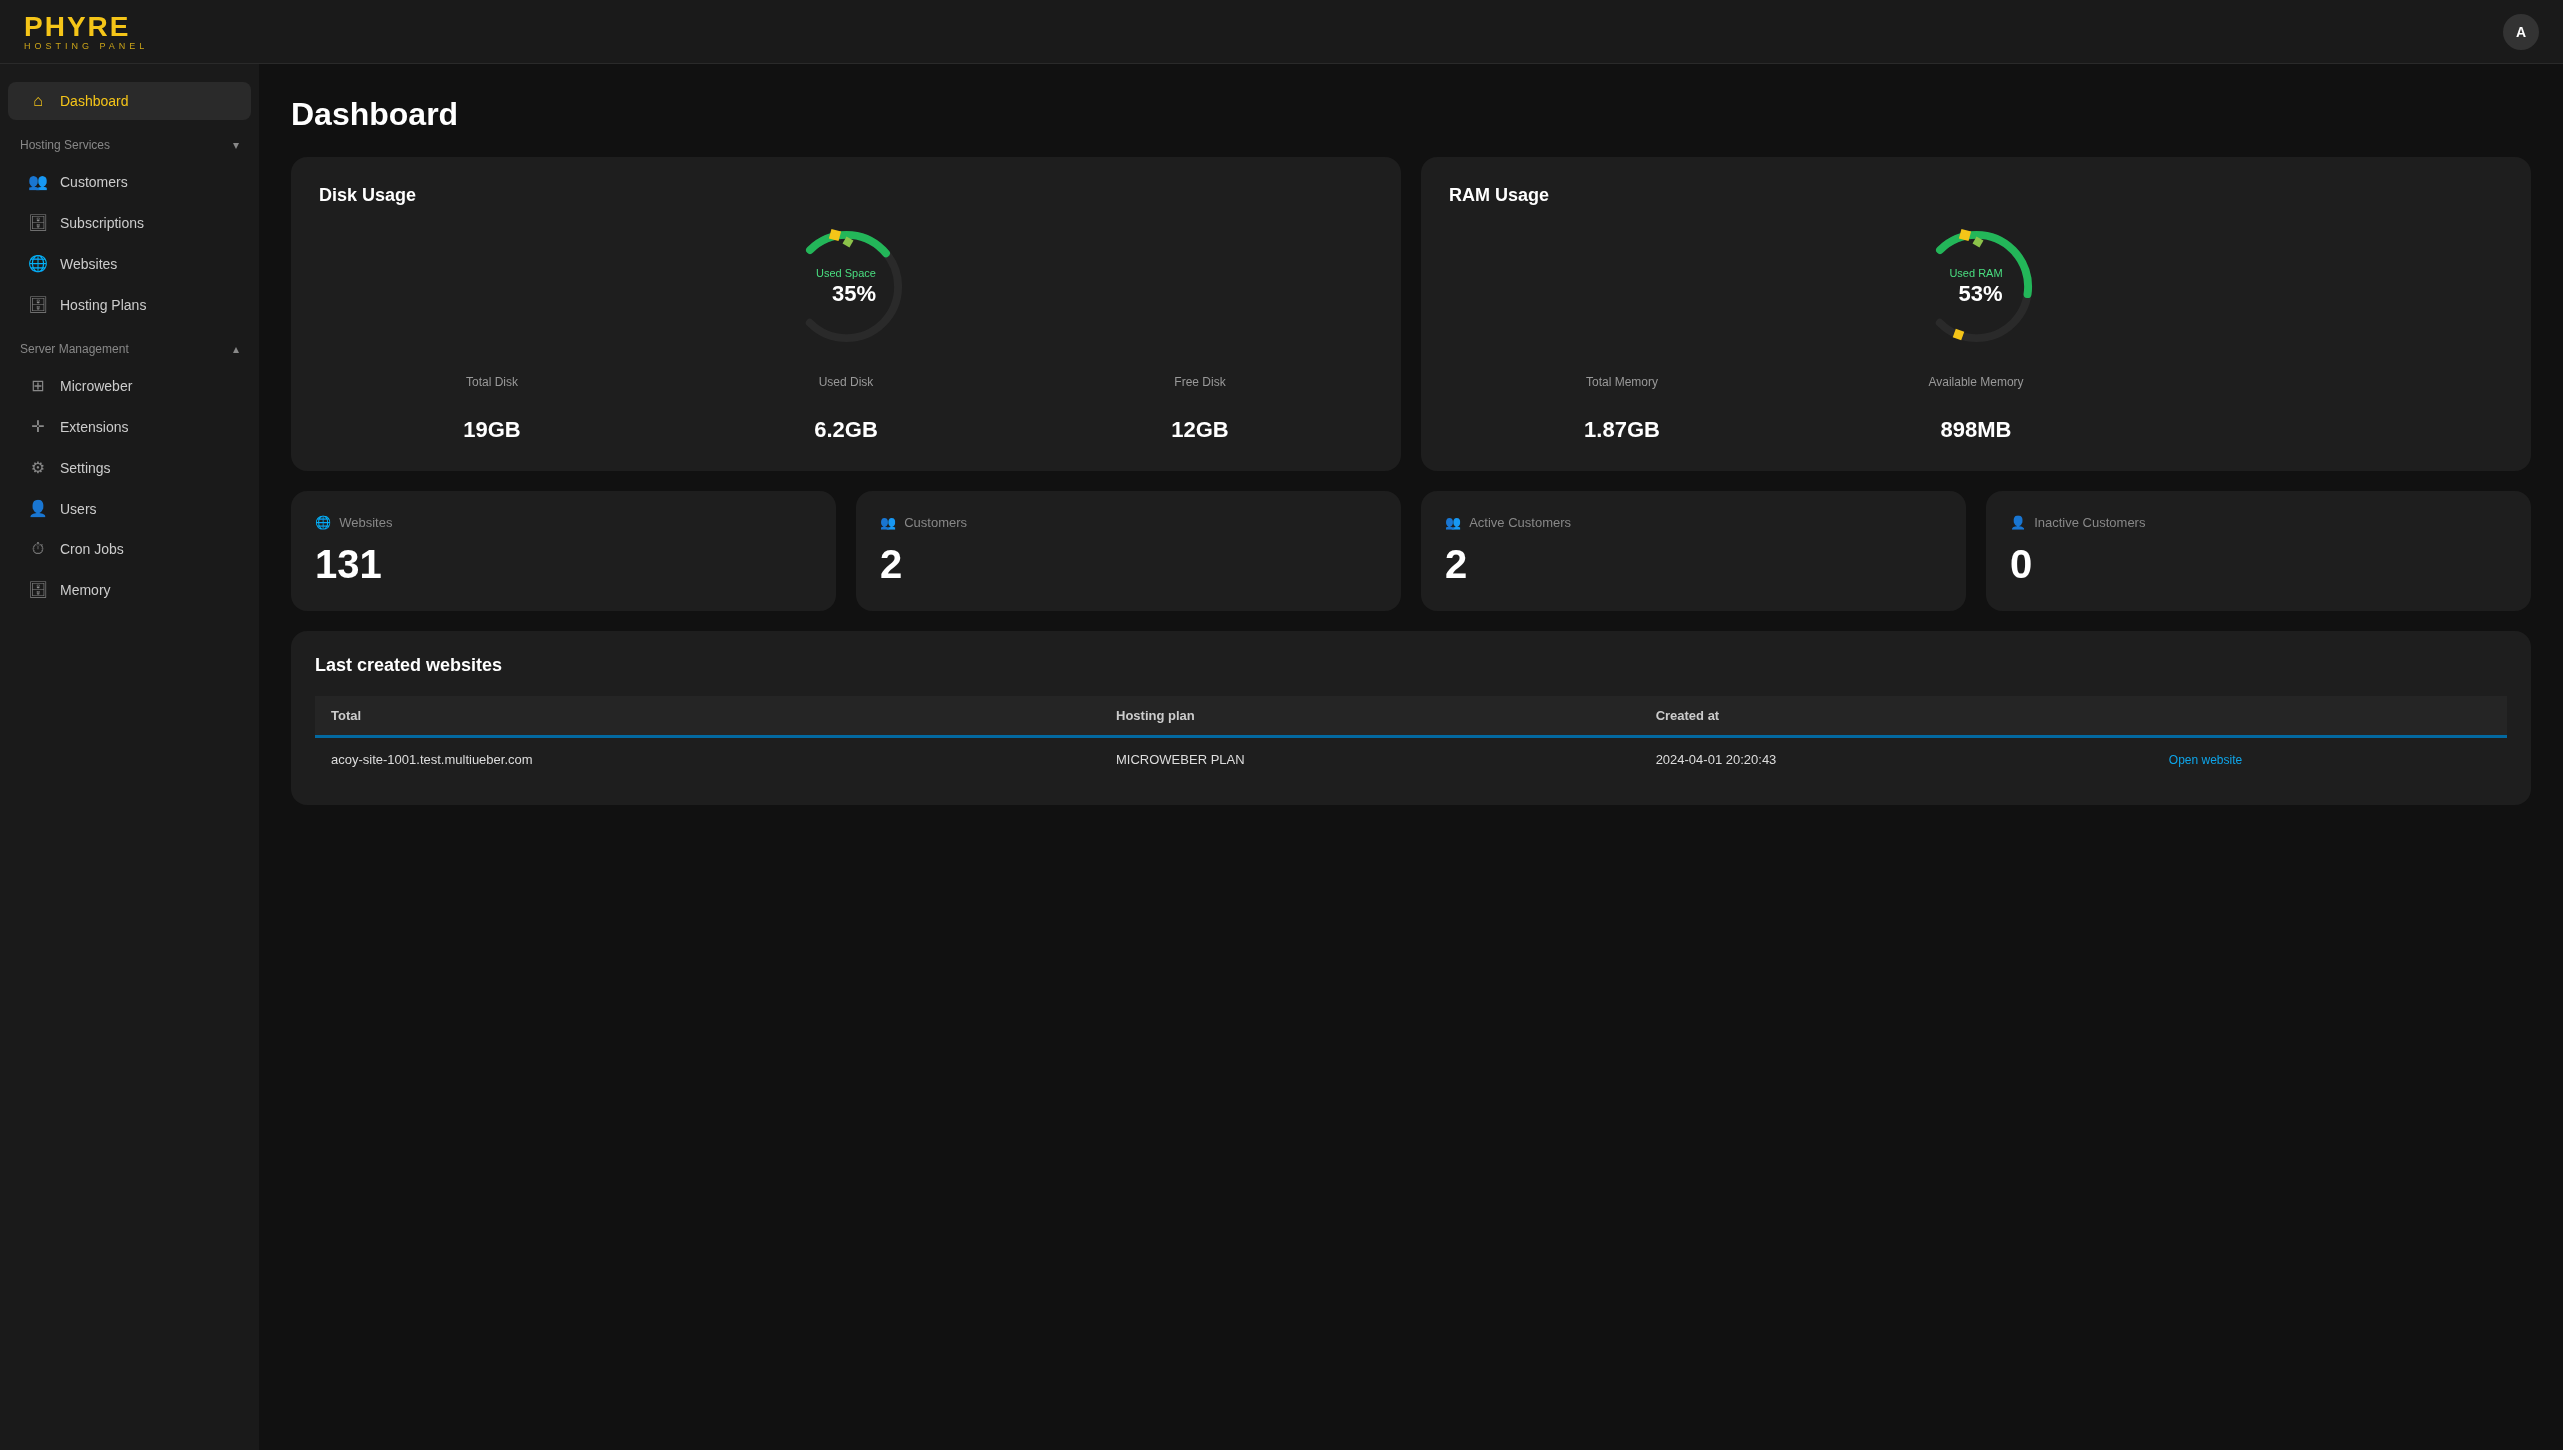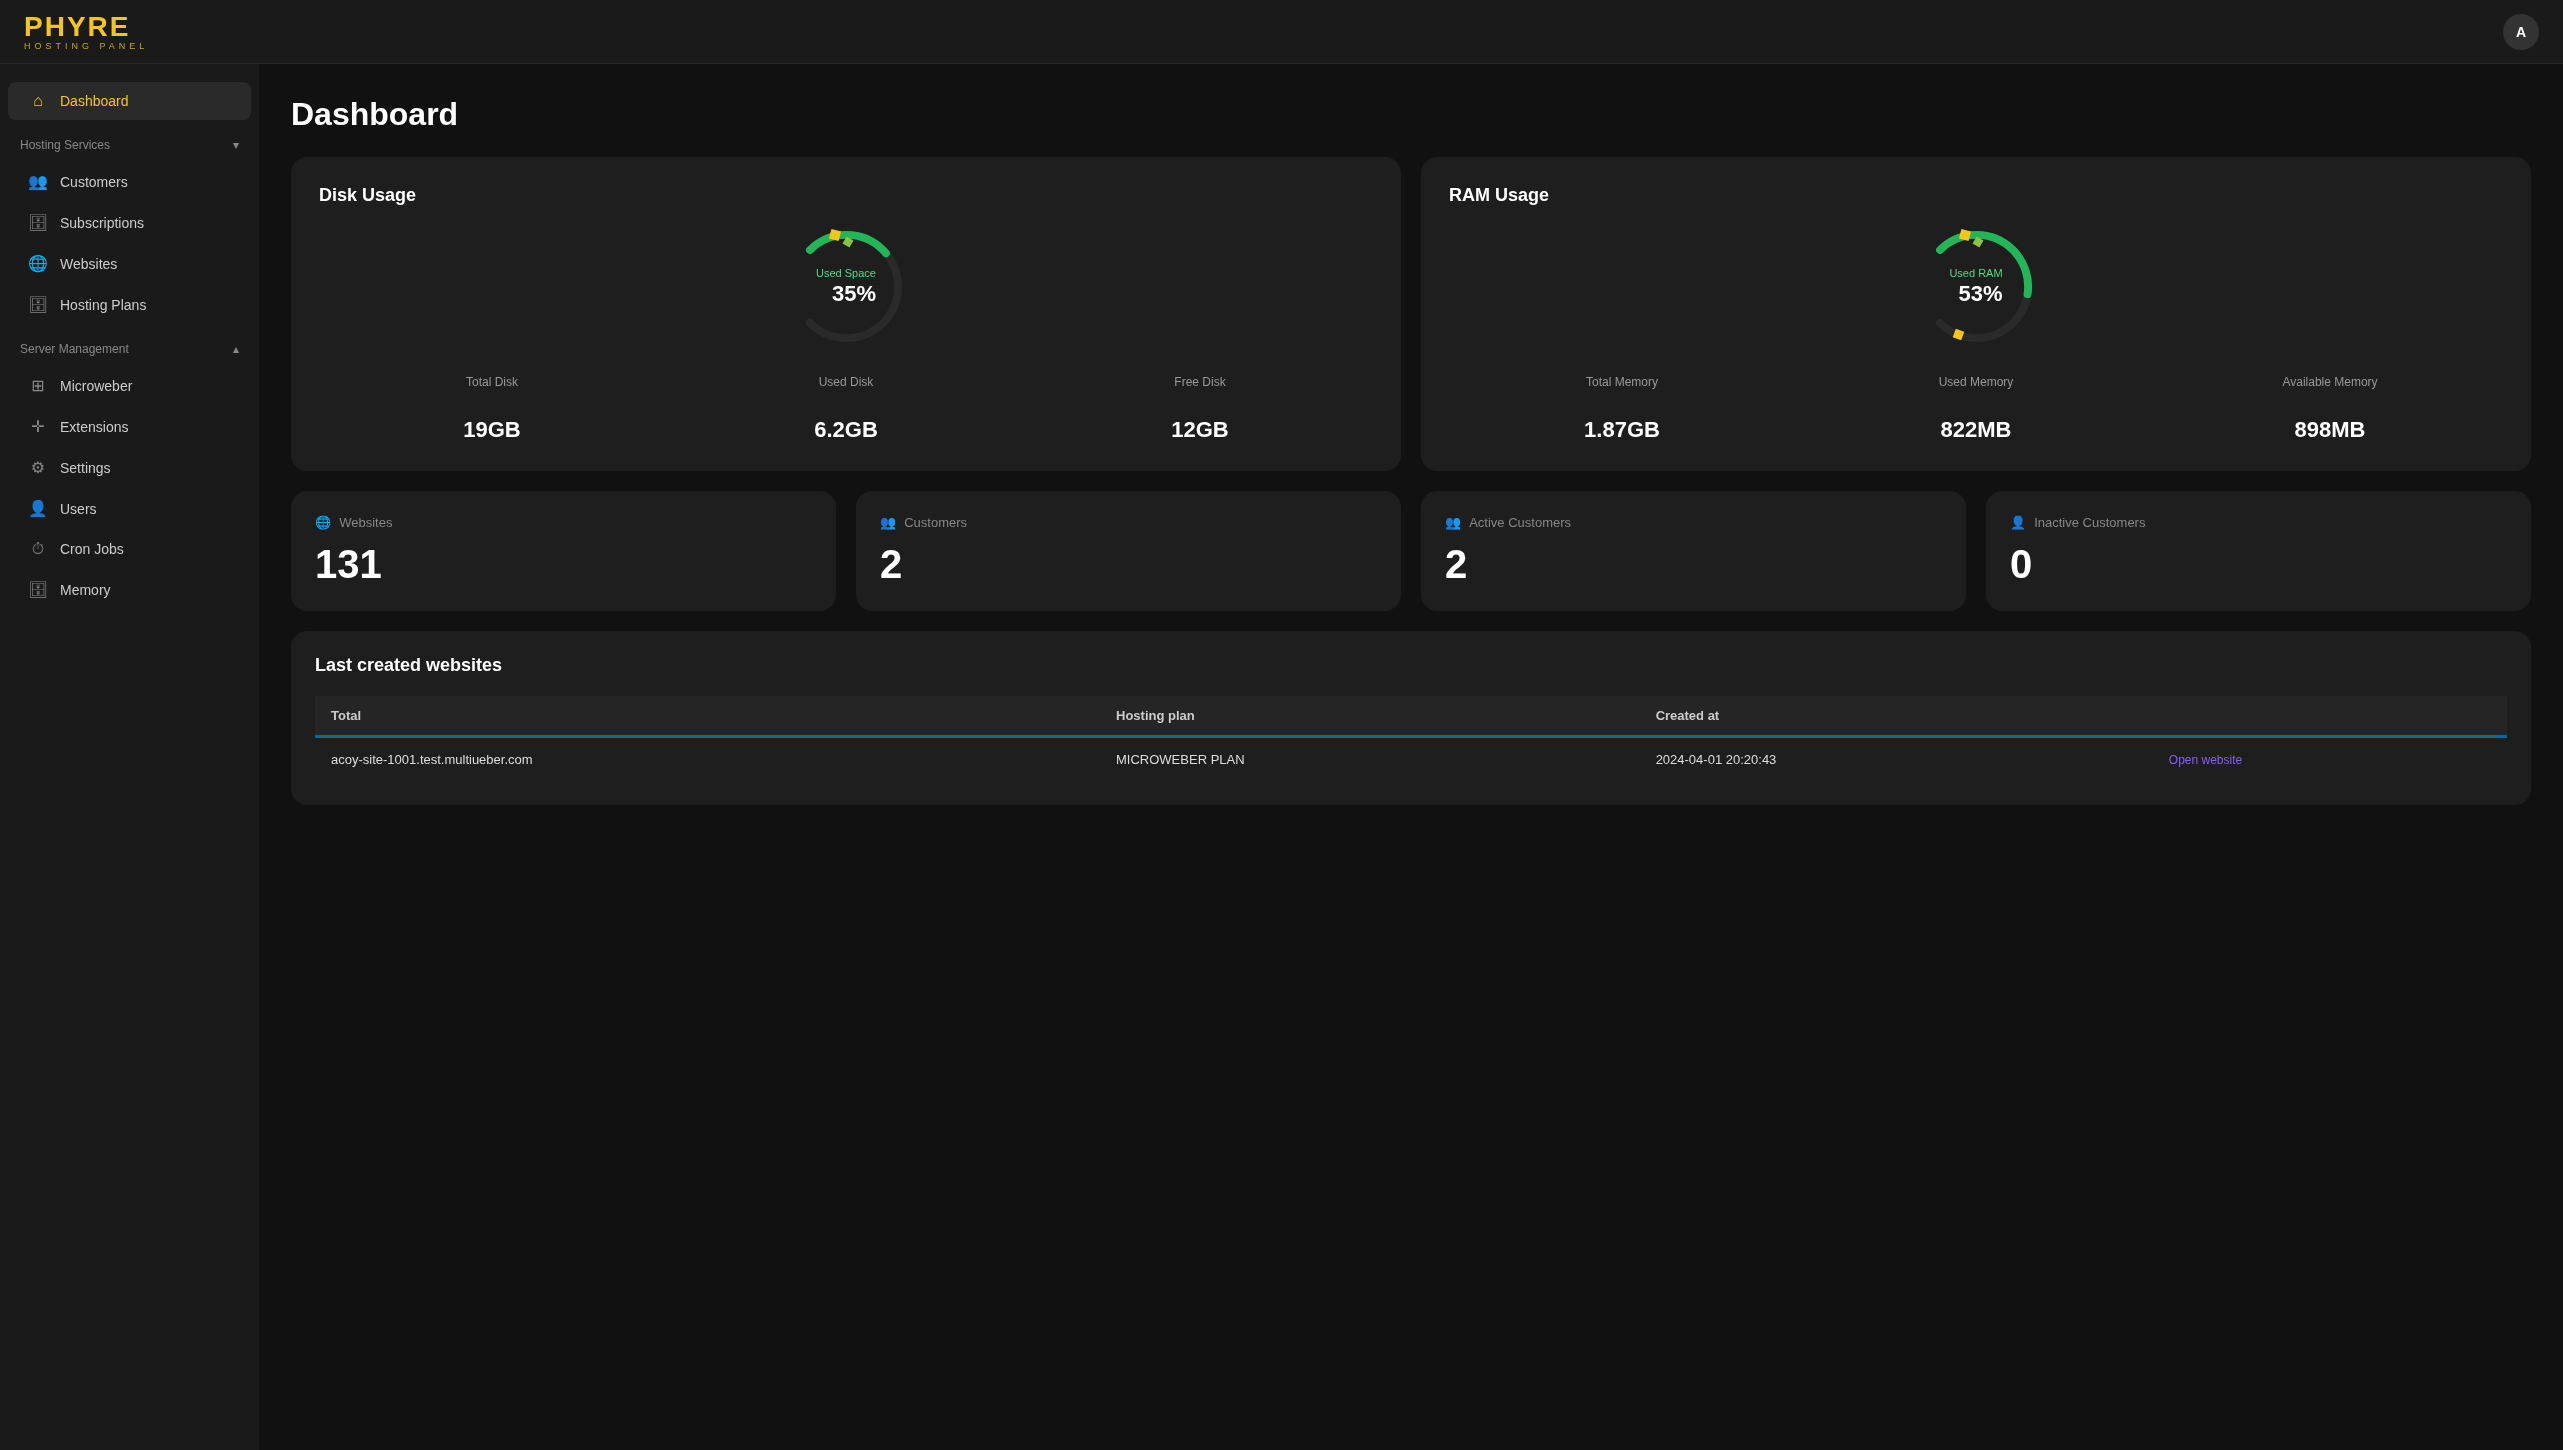--- a/index.html
+++ b/index.html
@@ -233,21 +233,21 @@
       font-weight: 600;
       color: #ccc;
     }
     td {
       padding: 14px 16px;
       font-size: 13px;
       color: #ddd;
       border-top: 3px solid #0369a1;
     }
     .open-link {
-      color: #8b5cf6;
+      color: #0ea5e9;
       text-decoration: none;
       font-size: 12px;
       cursor: pointer;
     }
   </style>
 </head>
 <body>
 
 <div class="topbar">
   <div class="logo">
@@ -374,24 +374,20 @@
             <div class="gauge-label">
               <div class="gauge-label-top">Used RAM</div>
               <div class="gauge-label-pct">53%</div>
             </div>
           </div>
         </div>
         <div class="usage-stats">
           <div class="stat-item">
             <div class="stat-label">Total Memory</div>
             <div class="stat-value">1.87GB</div>
-          </div>
-          <div class="stat-item">
-            <div class="stat-label">Used Memory</div>
-            <div class="stat-value">822MB</div>
           </div>
           <div class="stat-item">
             <div class="stat-label">Available Memory</div>
             <div class="stat-value">898MB</div>
           </div>
         </div>
       </div>
     </div>
 
     <div class="stats-row">

